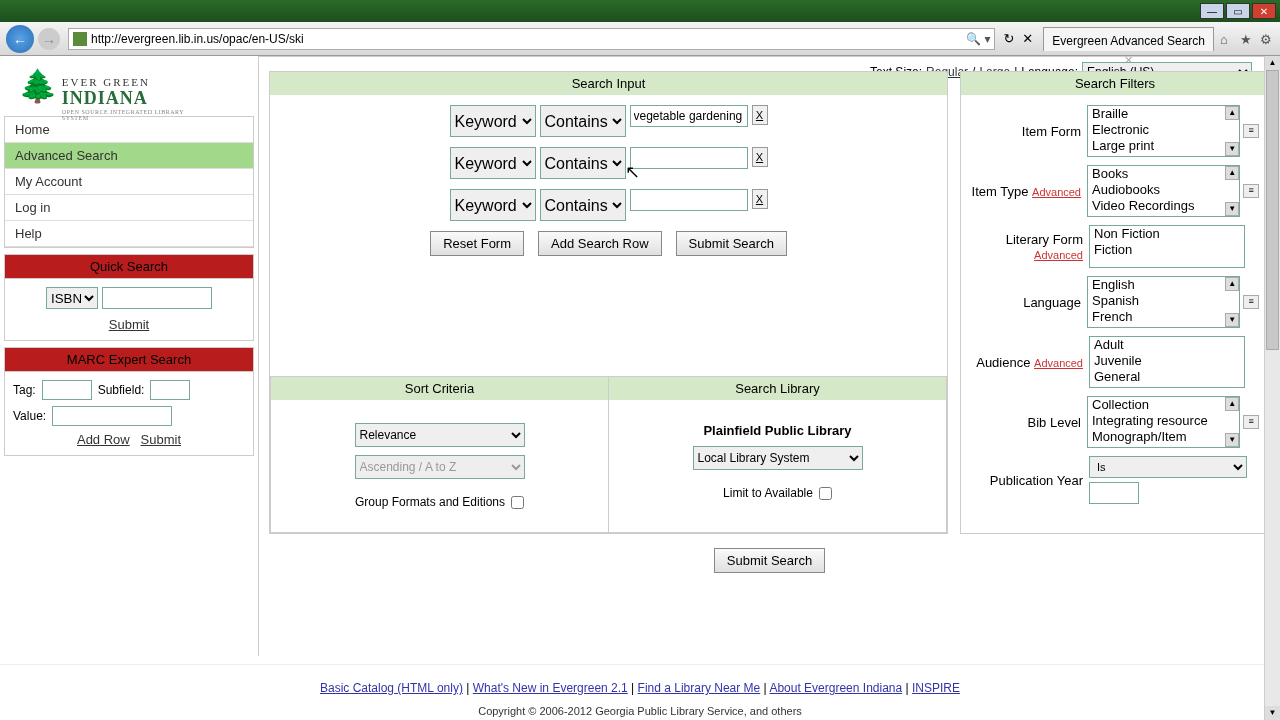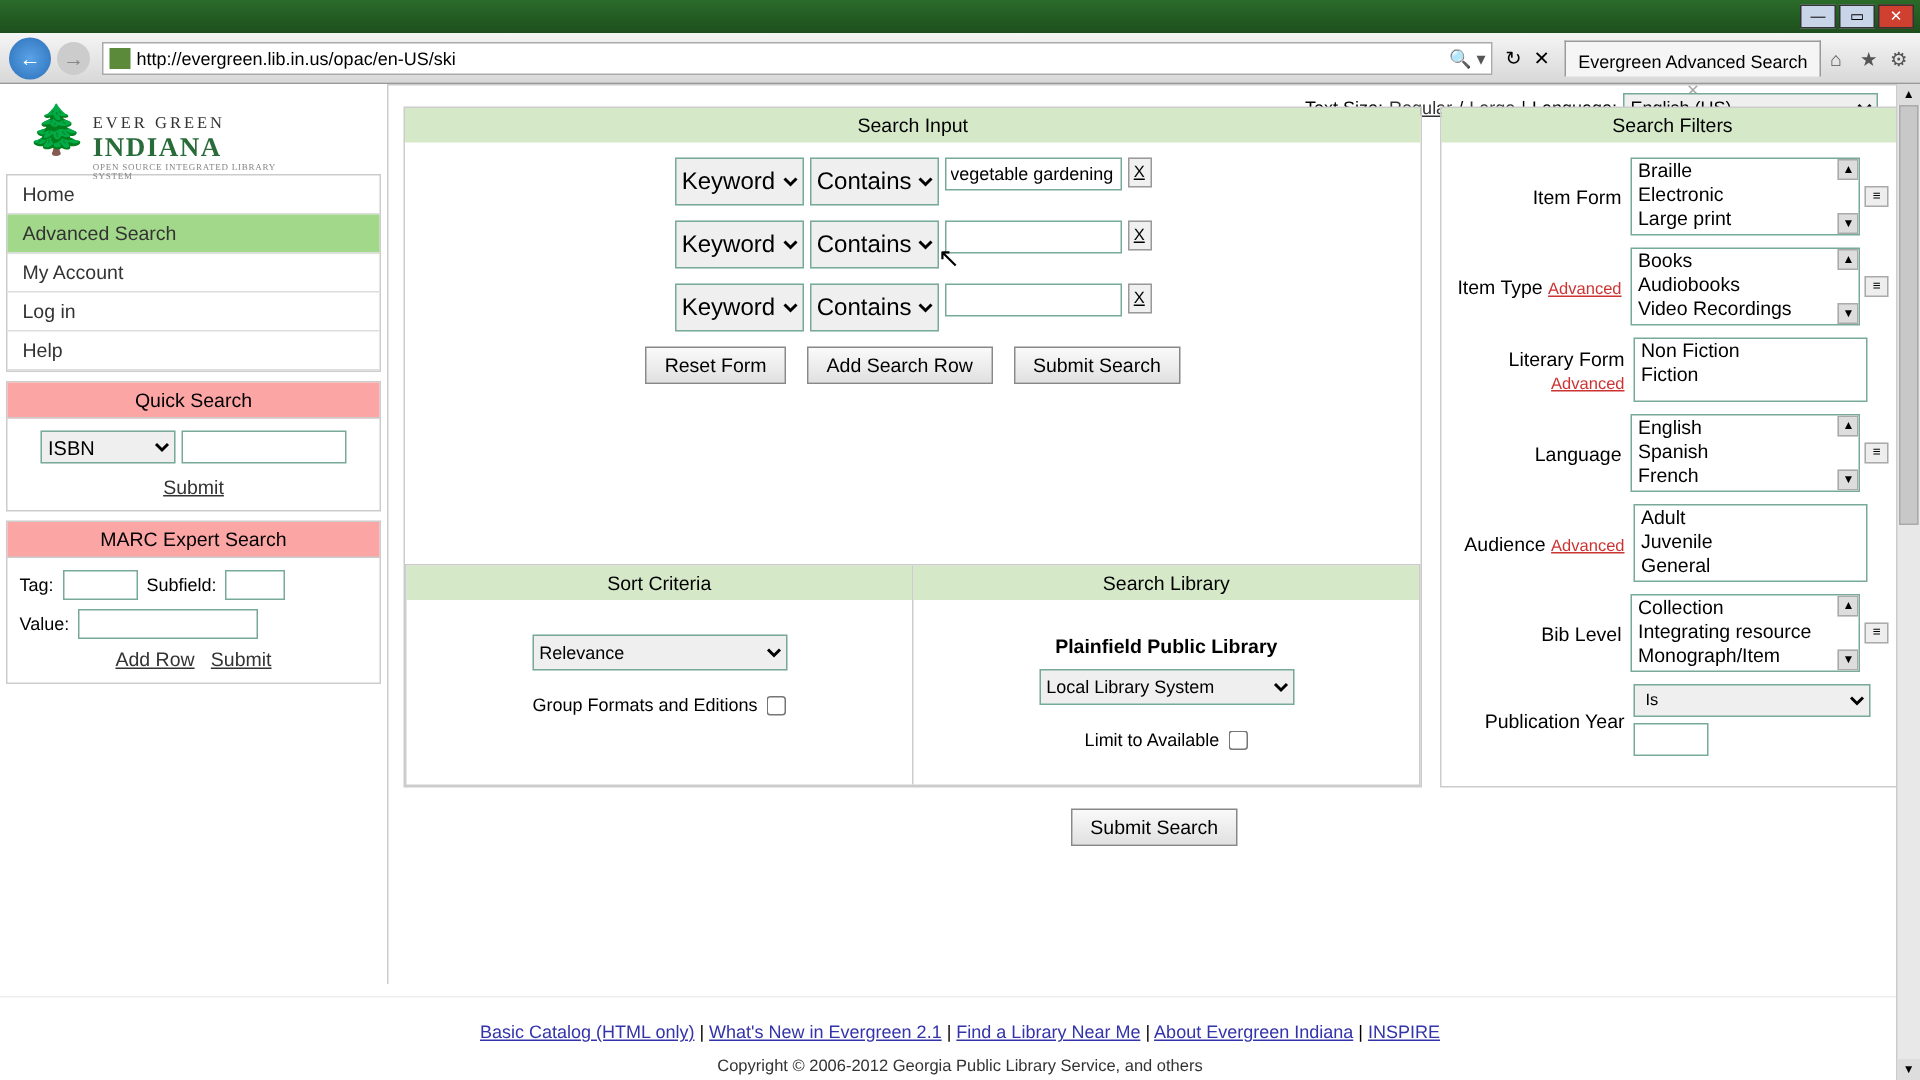--- a/index.html
+++ b/index.html
@@ -35,24 +35,24 @@
 .logo-text .l1 { font-size:11px; letter-spacing:2px; color:#333;margin-top:24px; }
 .logo-text .l2 { font-size:18px; font-weight:bold; color:#2a6b3a; letter-spacing:1px; }
 .logo-text .l3 { font-size:6px; color:#888; letter-spacing:0.5px; }
 
 .leftcol { width: 258px; padding: 0 4px; }
 .nav { border:1px solid #ccc; }
 .nav a { display:block; padding:5px 10px; border-bottom:1px solid #ddd; color:#333; text-decoration:none; font-size:13px; }
 .nav a.active { background:#a2d889; }
 
 .sidebox { border:1px solid #ccc; margin-top:6px; }
-.sidebox-h { background:#fca5a5; text-align:center; padding:4px; font-size:13px; border-bottom:1px solid #ccc; }
+.sidebox-h { background:#b91c1c; text-align:center; padding:4px; font-size:13px; border-bottom:1px solid #ccc; }
 .sidebox-body { padding:8px; font-size:12px; }
 .qs-row { display:flex; align-items:center; gap:4px; justify-content:center; }
-.qs-row select { width:90px; height:22px; border:1px solid #7a9; }
+.qs-row select { width:52px; height:22px; border:1px solid #7a9; }
 .qs-row input { width:110px; height:22px; border:1px solid #7a9; }
 .submit-link { text-align:center; margin-top:8px; }
 .submit-link a { color:#333; text-decoration:underline; font-size:13px; }
 .marc-row { display:flex; align-items:center; gap:6px; margin-bottom:6px; }
 .marc-row label { font-size:12px; }
 .marc-row input { border:1px solid #7a9; height:20px; }
 .marc-row .tag-in { width:50px; }
 .marc-row .sub-in { width:40px; }
 .marc-row .val-in { width:120px; }
 .marc-links { text-align:center; margin-top:6px; font-size:13px; }
@@ -236,20 +236,21 @@
           <button class="btn">Add Search Row</button>
           <button class="btn">Submit Search</button>
         </div>
       </div>
 
       <div class="lower-grid">
         <div class="sort-panel">
           <div class="lower-h">Sort Criteria</div>
           <div class="lower-body">
             <select><option>Relevance</option></select><br>
+            <select class="disabled"><option>Ascending / A to Z</option></select>
             <div class="chk-row">
               <span>Group Formats and Editions</span>
               <input type="checkbox" style="">
             </div>
           </div>
         </div>
         <div class="lib-panel">
           <div class="lower-h">Search Library</div>
           <div class="lower-body">
             <div class="lib-name">Plainfield Public Library</div>

